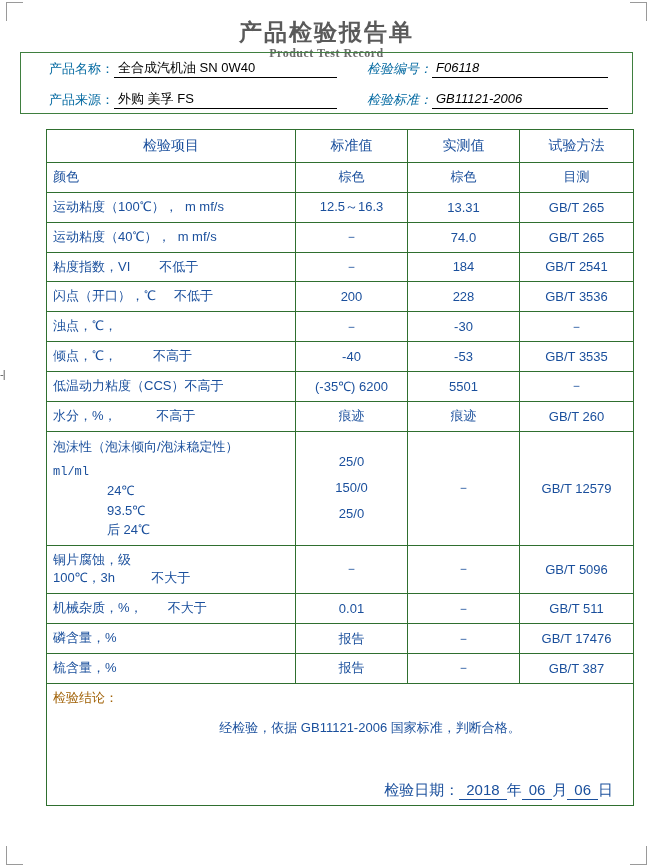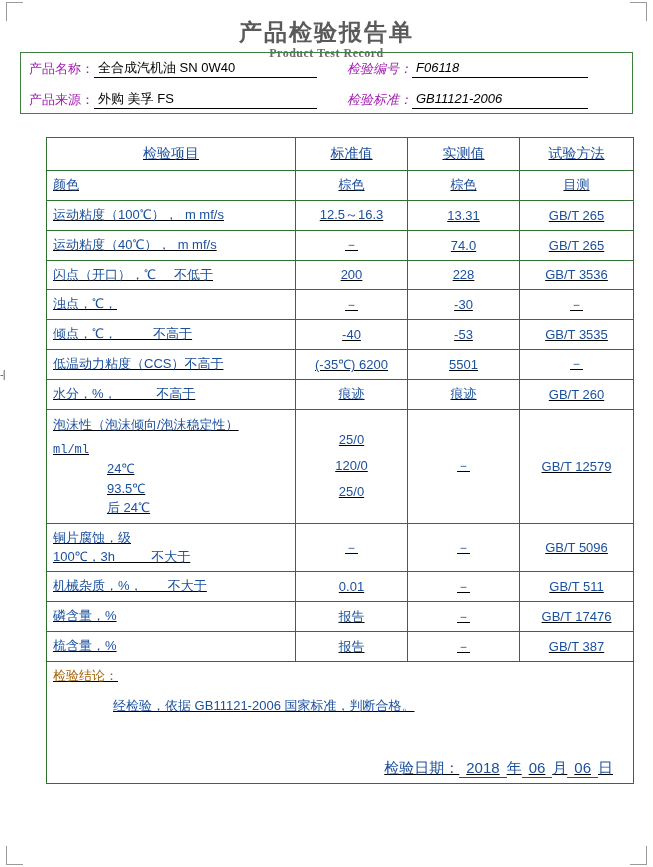--- a/index.html
+++ b/index.html
@@ -79,46 +79,46 @@
   }
   .hdr-row {
     display: flex;
     align-items: center;
     height: 31px;
     padding-left: 8px;
     box-sizing: border-box;
   }
   .hdr-label {
     font-size: 13px;
-    color: #a21caf;
+    color: #0369a1;
     white-space: nowrap;
+    margin-left: 20px;
   }
   .hdr-value {
     font-size: 13px;
     color: #000;
     border-bottom: 1px solid #000;
     flex: none;
     padding: 0 4px 1px 4px;
     line-height: 17px;
     white-space: nowrap;
   }
   .hdr-left { width: 318px; display: flex; align-items: center; }
   .hdr-right { display: flex; align-items: center; font-style: italic; }
   .hdr-left .hdr-value { width: 215px; }
   .hdr-right .hdr-value { width: 168px; }
 
   
   table.report {
     position: absolute;
     left: 46px;
-    top: 137px;
+    top: 129px;
     width: 587px;
     border-collapse: collapse;
     table-layout: fixed;
-    text-decoration: underline;
   }
   table.report td, table.report th {
     border: 1px solid #2f6f2f;
     font-size: 13px;
     color: #1a4f9c;
     padding: 5px 6px;
     vertical-align: middle;
   }
   table.report th {
     font-weight: normal;
@@ -158,20 +158,21 @@
     height: 110px;
     vertical-align: top;
     padding-top: 16px;
   }
   .concl-title { font-size: 13px; color: #a16207; }
   .concl-body {
     font-size: 13px;
     color: #1a4f9c;
     margin-top: 12px;
     margin-left: 60px;
+    text-align: center;
   }
   .date-row {
     margin-top: 44px;
     text-align: right;
     font-size: 15px;
     color: #1a4f9c;
     padding-right: 14px;
     white-space: nowrap;
   }
   .date-val {
@@ -247,20 +248,26 @@
         <td class="ctr">13.31</td>
         <td class="ctr">GB/T 265</td>
       </tr>
       <tr>
         <td class="item">运动粘度（40℃），  m mf/s</td>
         <td class="ctr">－</td>
         <td class="ctr">74.0</td>
         <td class="ctr">GB/T 265</td>
       </tr>
       <tr>
+        <td class="item">粘度指数，VI        不低于</td>
+        <td class="ctr">－</td>
+        <td class="ctr">184</td>
+        <td class="ctr">GB/T 2541</td>
+      </tr>
+      <tr>
         <td class="item">闪点（开口），℃     不低于</td>
         <td class="ctr">200</td>
         <td class="ctr">228</td>
         <td class="ctr">GB/T 3536</td>
       </tr>
       <tr>
         <td class="item">浊点，℃，</td>
         <td class="ctr">－</td>
         <td class="ctr">-30</td>
         <td class="ctr">－</td>
@@ -286,21 +293,21 @@
       <tr>
         <td class="foam-cell">
           <div>泡沫性（泡沫倾向/泡沫稳定性）</div>
           <span class="foam-unit">ml/ml</span>
           <span class="foam-sub">24℃</span>
           <span class="foam-sub">93.5℃</span>
           <span class="foam-sub">后 24℃</span>
         </td>
         <td class="foam-vals">
           <div>25/0</div>
-          <div>120/0</div>
+          <div>150/0</div>
           <div>25/0</div>
         </td>
         <td class="ctr">－</td>
         <td class="ctr">GB/T 12579</td>
       </tr>
       <tr>
         <td class="item">铜片腐蚀，级
 100℃，3h          不大于</td>
         <td class="ctr">－</td>
         <td class="ctr">－</td>

